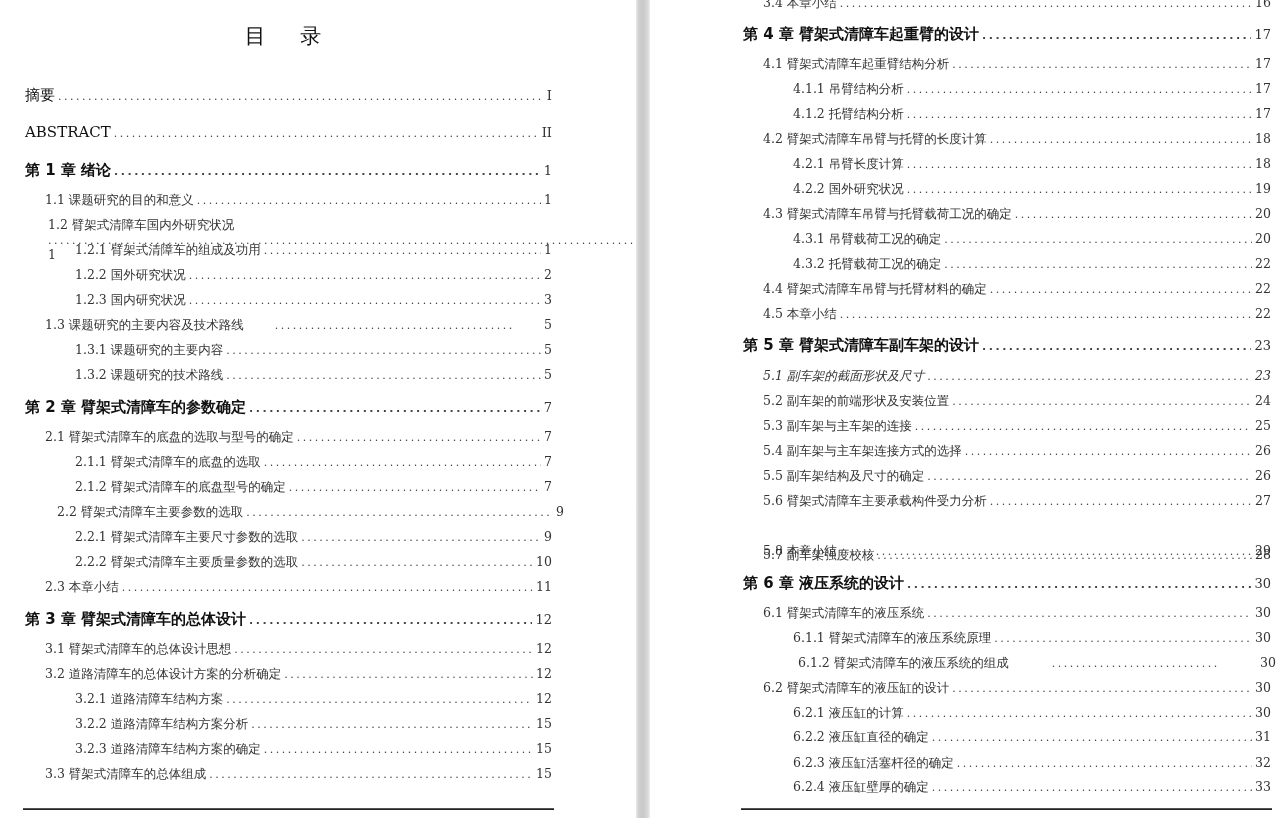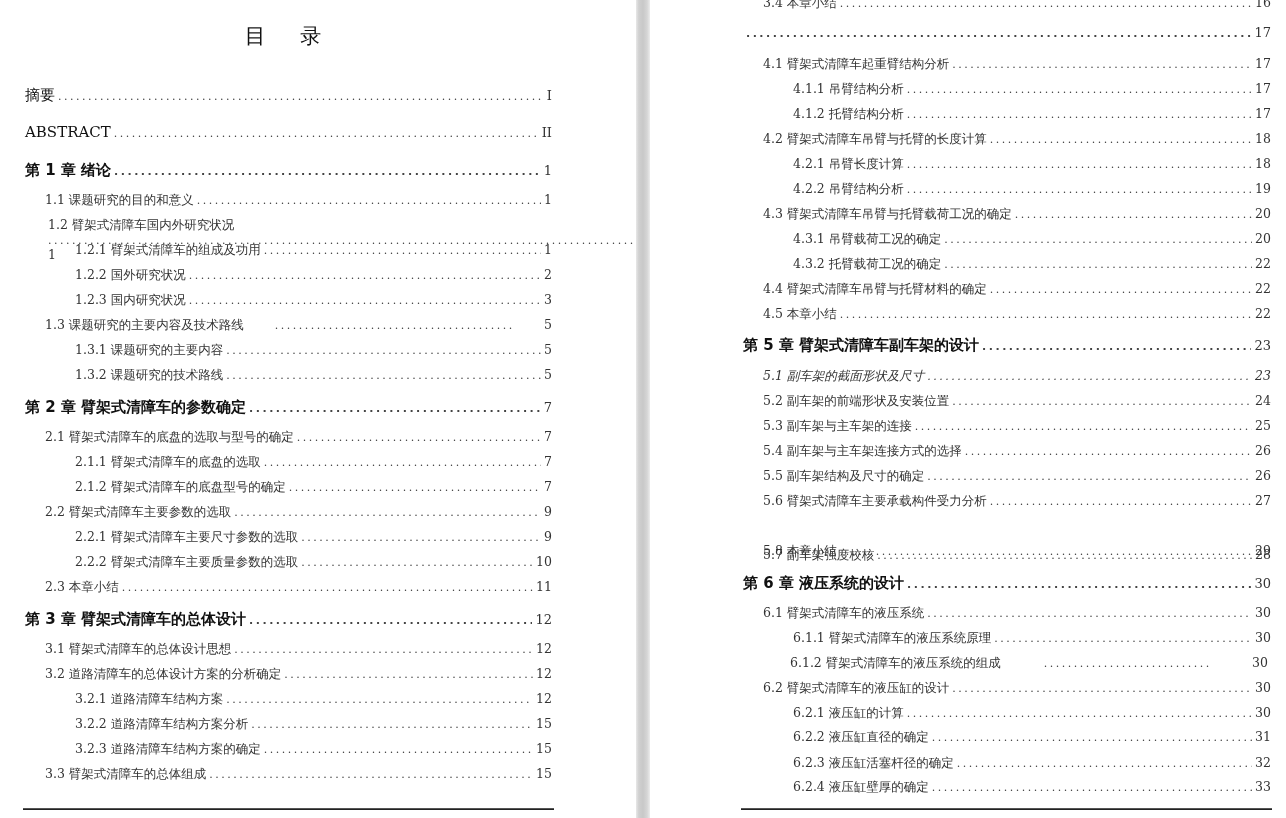--- a/index.html
+++ b/index.html
@@ -120,21 +120,21 @@
       <div class="entry lvl2" style="left: 75px; width: 477px; top: 454px;">
         <span class="label">2.1.1 臂架式清障车的底盘的选取</span>
         <span class="dots"></span>
         <span class="page-num">7</span>
       </div>
       <div class="entry lvl2" style="left: 75px; width: 477px; top: 479px;">
         <span class="label">2.1.2 臂架式清障车的底盘型号的确定</span>
         <span class="dots"></span>
         <span class="page-num">7</span>
       </div>
-      <div class="entry lvl1" style="left: 45px; width: 507px; top: 504px;">
+      <div class="entry lvl1" style="left: 57px; width: 507px; top: 504px;">
         <span class="label">2.2 臂架式清障车主要参数的选取</span>
         <span class="dots"></span>
         <span class="page-num">9</span>
       </div>
       <div class="entry lvl2" style="left: 75px; width: 477px; top: 529px;">
         <span class="label">2.2.1 臂架式清障车主要尺寸参数的选取</span>
         <span class="dots"></span>
         <span class="page-num">9</span>
       </div>
       <div class="entry lvl2" style="left: 75px; width: 477px; top: 554px;">
@@ -189,20 +189,21 @@
 <div class="gap"></div>
 
 <div class="page" id="page-right">
   <div id="right-entries">
       <div class="entry lvl1" style="left: 113px; width: 508px; top: -5px;">
         <span class="label">3.4 本章小结</span>
         <span class="dots"></span>
         <span class="page-num">16</span>
       </div>
       <div class="entry lvl0" style="left: 93px; width: 528px; top: 25px;">
+        <span class="label">第 4 章  臂架式清障车起重臂的设计</span>
         <span class="dots"></span>
         <span class="page-num">17</span>
       </div>
       <div class="entry lvl1" style="left: 113px; width: 508px; top: 56px;">
         <span class="label">4.1 臂架式清障车起重臂结构分析</span>
         <span class="dots"></span>
         <span class="page-num">17</span>
       </div>
       <div class="entry lvl2" style="left: 143px; width: 478px; top: 81px;">
         <span class="label">4.1.1 吊臂结构分析</span>
@@ -218,21 +219,21 @@
         <span class="label">4.2 臂架式清障车吊臂与托臂的长度计算</span>
         <span class="dots"></span>
         <span class="page-num">18</span>
       </div>
       <div class="entry lvl2" style="left: 143px; width: 478px; top: 156px;">
         <span class="label">4.2.1 吊臂长度计算</span>
         <span class="dots"></span>
         <span class="page-num">18</span>
       </div>
       <div class="entry lvl2" style="left: 143px; width: 478px; top: 181px;">
-        <span class="label">4.2.2 吊臂结构分析</span>
+        <span class="label">4.2.2 国外研究状况</span>
         <span class="dots"></span>
         <span class="page-num">19</span>
       </div>
       <div class="entry lvl1" style="left: 113px; width: 508px; top: 206px;">
         <span class="label">4.3 臂架式清障车吊臂与托臂载荷工况的确定</span>
         <span class="dots"></span>
         <span class="page-num">20</span>
       </div>
       <div class="entry lvl2" style="left: 143px; width: 478px; top: 231px;">
         <span class="label">4.3.1 吊臂载荷工况的确定</span>
@@ -307,21 +308,21 @@
       <div class="entry lvl1" style="left: 113px; width: 508px; top: 605px;">
         <span class="label">6.1 臂架式清障车的液压系统</span>
         <span class="dots"></span>
         <span class="page-num">30</span>
       </div>
       <div class="entry lvl2" style="left: 143px; width: 478px; top: 630px;">
         <span class="label">6.1.1 臂架式清障车的液压系统原理</span>
         <span class="dots"></span>
         <span class="page-num">30</span>
       </div>
-      <div class="entry lvl2" style="left: 140px; width: 478px; top: 655px; gap: 40px;">
+      <div class="entry lvl2" style="left: 148px; width: 478px; top: 655px; gap: 40px;">
         <span class="label">6.1.2 臂架式清障车的液压系统的组成</span>
         <span class="dots"></span>
         <span class="page-num">30</span>
       </div>
       <div class="entry lvl1" style="left: 113px; width: 508px; top: 680px;">
         <span class="label">6.2 臂架式清障车的液压缸的设计</span>
         <span class="dots"></span>
         <span class="page-num">30</span>
       </div>
       <div class="entry lvl2" style="left: 143px; width: 478px; top: 705px;">

